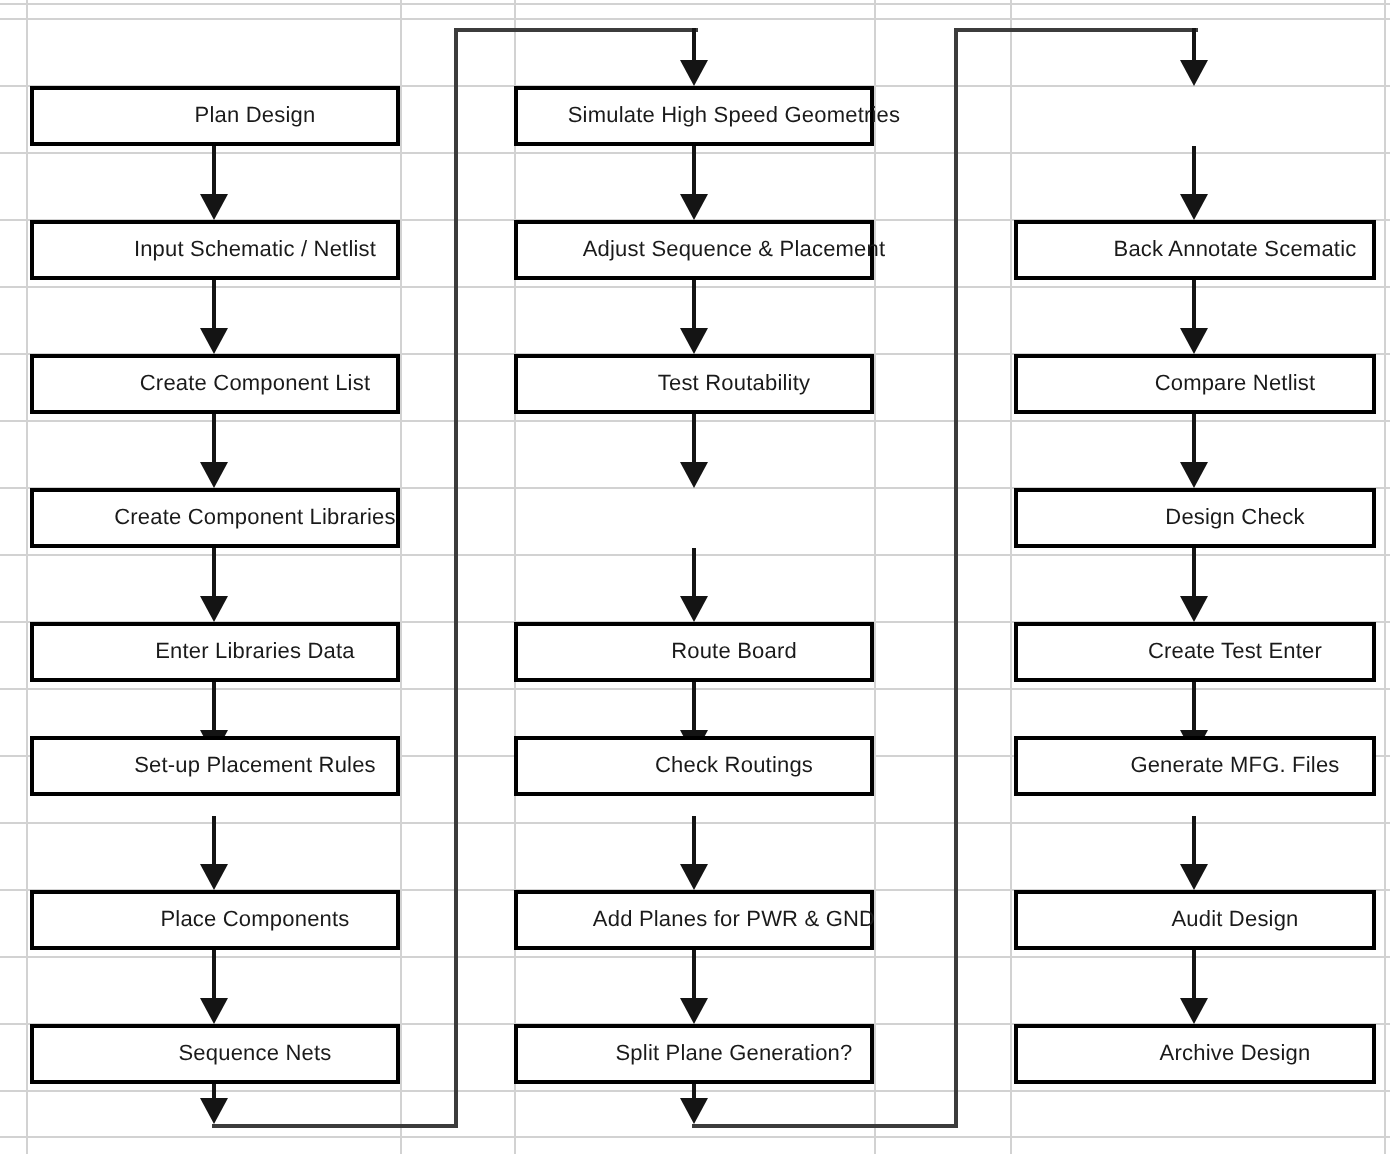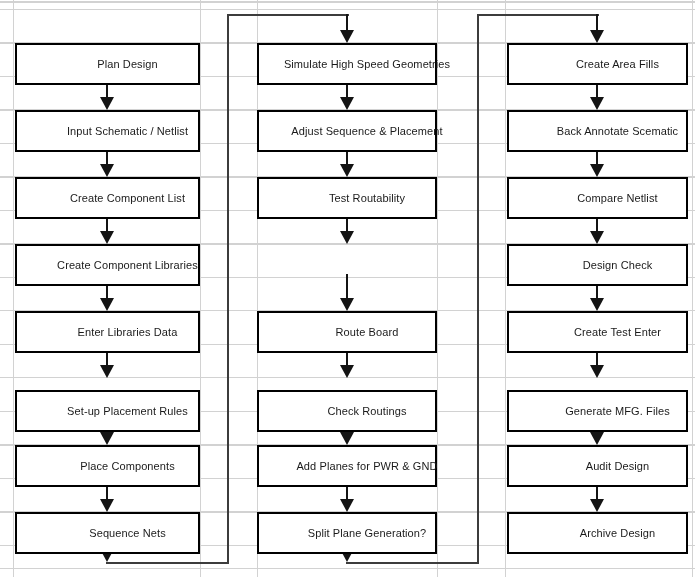--- a/index.html
+++ b/index.html
@@ -29,21 +29,21 @@
   }
   .hgrid-extra {
     position: absolute;
     left: 0;
     right: 0;
     height: 1px;
     background: #d2d2d2;
   }
   .box {
     position: absolute;
-    height: 42px;
+    height: 30px;
     background: #ffffff;
     border: 2px solid #000000;
     box-sizing: border-box;
     display: flex;
     align-items: center;
     justify-content: center;
     font-size: 11px;
     line-height: 1;
     color: #1a1a1a;
     letter-spacing: 0.1px;
@@ -52,21 +52,21 @@
     padding-left: 40px;
   }
   .col0 { left: 15px;  width: 185px; }
   .col1 { left: 257px; width: 180px; }
   .col2 { left: 507px; width: 181px; }
   .row0 { top: 43px; }
   .row1 { top: 110px; }
   .row2 { top: 177px; }
   .row3 { top: 244px; }
   .row4 { top: 311px; }
-  .row5 { top: 390px; }
+  .row5 { top: 368px; }
   .row6 { top: 445px; }
   .row7 { top: 512px; }
   .stem {
     position: absolute;
     width: 2px;
     background: #141414;
     z-index: 2;
   }
   .head {
     position: absolute;
@@ -106,21 +106,20 @@
   <div class="box col0 row7">Sequence Nets</div>
 
   <div class="box col1 row0">Simulate High Speed Geometries</div>
   <div class="box col1 row1">Adjust Sequence &amp; Placement</div>
   <div class="box col1 row2">Test Routability</div>
   <div class="box col1 row4">Route Board</div>
   <div class="box col1 row5">Check Routings</div>
   <div class="box col1 row6">Add Planes for PWR &amp; GND</div>
   <div class="box col1 row7">Split Plane Generation?</div>
 
-  <div class="box col2 row0">Create Area Fills</div>
   <div class="box col2 row1">Back Annotate Scematic</div>
   <div class="box col2 row2">Compare Netlist</div>
   <div class="box col2 row3">Design Check</div>
   <div class="box col2 row4">Create Test Enter</div>
   <div class="box col2 row5">Generate MFG. Files</div>
   <div class="box col2 row6">Audit Design</div>
   <div class="box col2 row7">Archive Design</div>
 
 <div class="stem" style="left: 106px; top: 73px; height: 24px;"></div>
     <div class="head" style="left: 100px; top: 97px;"></div>

